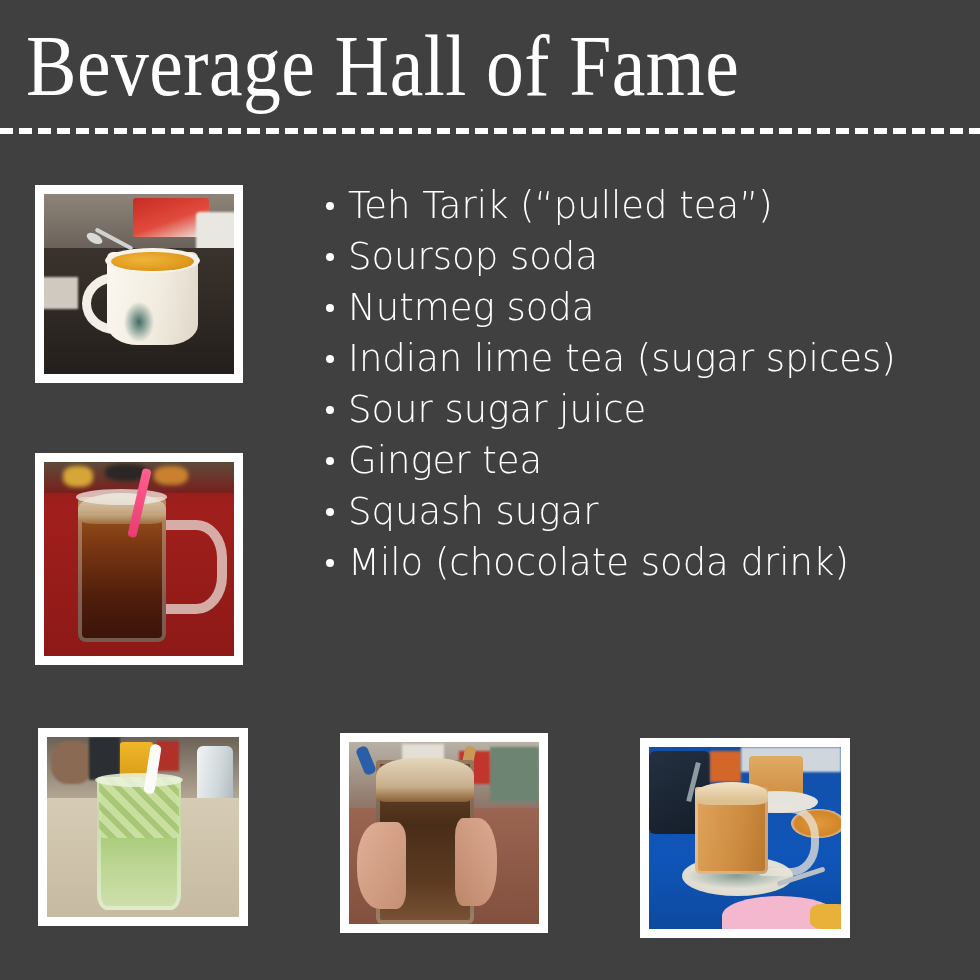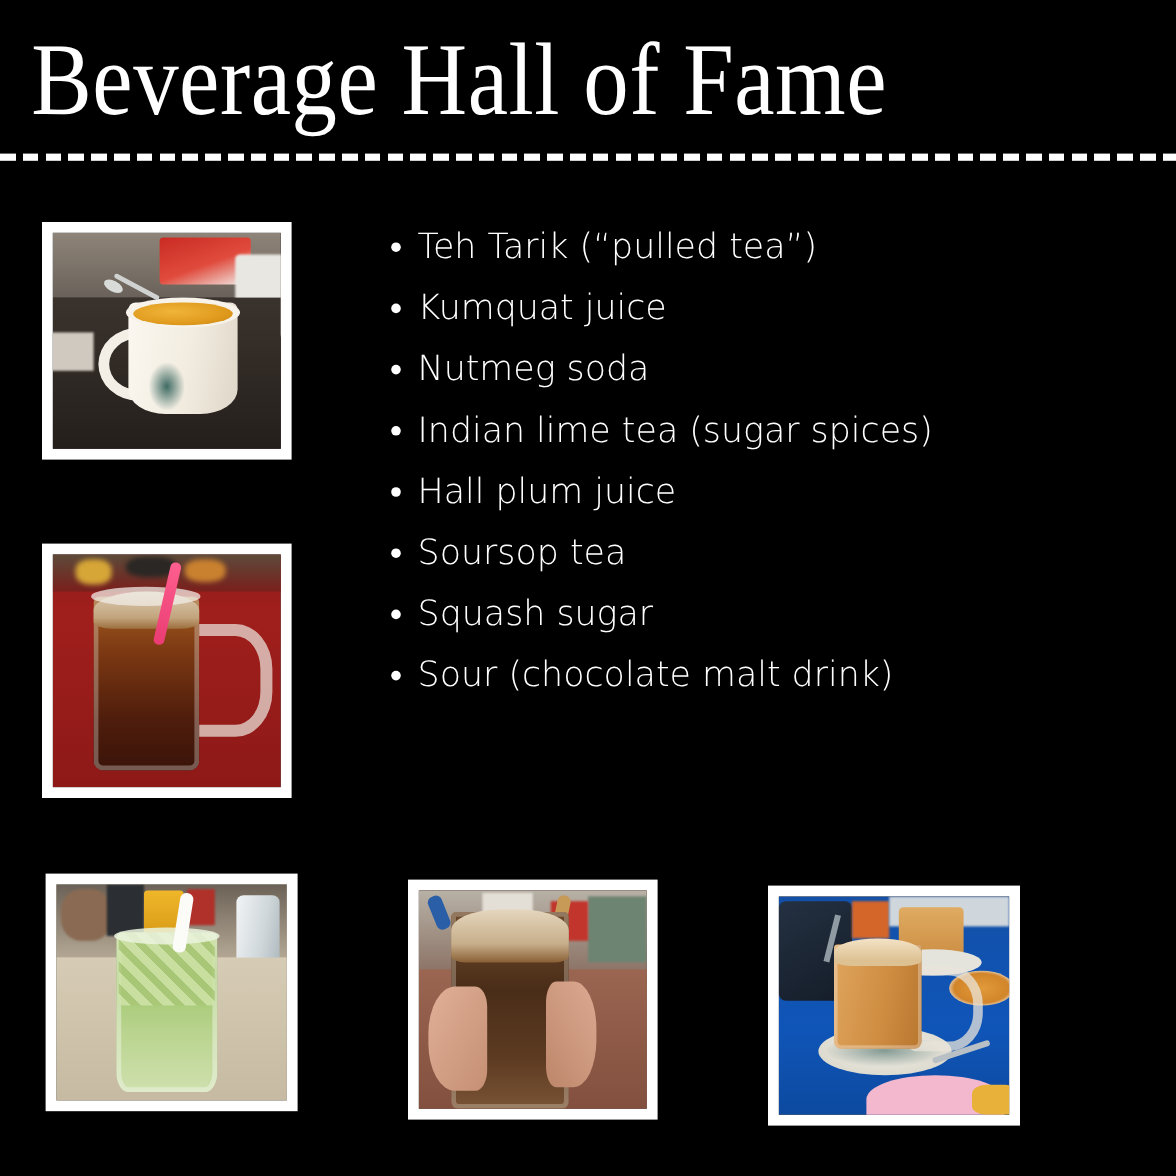--- a/index.html
+++ b/index.html
@@ -11,21 +11,21 @@
     width: 980px;
     height: 980px;
     overflow: hidden;
     font-family: "Liberation Sans", sans-serif;
   }
 
   #slide {
     position: relative;
     width: 980px;
     height: 980px;
-    background: #000000;
+    background: #404040;
     overflow: hidden;
   }
 
   
   #title {
     position: absolute;
     left: 26px;
     top: 16px;
     width: 920px;
     height: 100px;
@@ -66,21 +66,21 @@
     padding: 0;
     list-style: none;
   }
   #drink-list li {
     position: relative;
     height: 51px;
     line-height: 51px;
     padding-left: 30px;
     color: #ffffff;
     font-family: "DejaVu Sans", "Liberation Sans", sans-serif;
-    font-size: 29px;
+    font-size: 37px;
     font-weight: 300;
     white-space: nowrap;
   }
   #drink-list li .bullet {
     position: absolute;
     left: 8px;
     top: 50%;
     margin-top: -4px;
     width: 8px;
     height: 8px;
@@ -208,45 +208,45 @@
 
   <div id="divider"></div>
 
   <ul id="drink-list">
     <li>
       <span class="bullet"></span>
       <span>Teh Tarik (“pulled tea”)</span>
     </li>
     <li>
       <span class="bullet"></span>
-      <span>Kumquat juice</span>
+      <span>Soursop soda</span>
     </li>
     <li>
       <span class="bullet"></span>
       <span>Nutmeg soda</span>
     </li>
     <li>
       <span class="bullet"></span>
       <span>Indian lime tea (sugar spices)</span>
     </li>
     <li>
       <span class="bullet"></span>
-      <span>Hall plum juice</span>
-    </li>
-    <li>
-      <span class="bullet"></span>
-      <span>Soursop tea</span>
+      <span>Sour sugar juice</span>
+    </li>
+    <li>
+      <span class="bullet"></span>
+      <span>Ginger tea</span>
     </li>
     <li>
       <span class="bullet"></span>
       <span>Squash sugar</span>
     </li>
     <li>
       <span class="bullet"></span>
-      <span>Sour (chocolate malt drink)</span>
+      <span>Milo (chocolate soda drink)</span>
     </li>
   </ul>
 
   <div class="frame" id="frame-teh-tarik-mug">
     <div class="photo">
       <div class="p1-bg"></div>
       <div class="p1-wall"></div>
       <div class="p1-redpack"></div>
       <div class="p1-white"></div>
       <div class="p1-table"></div>

